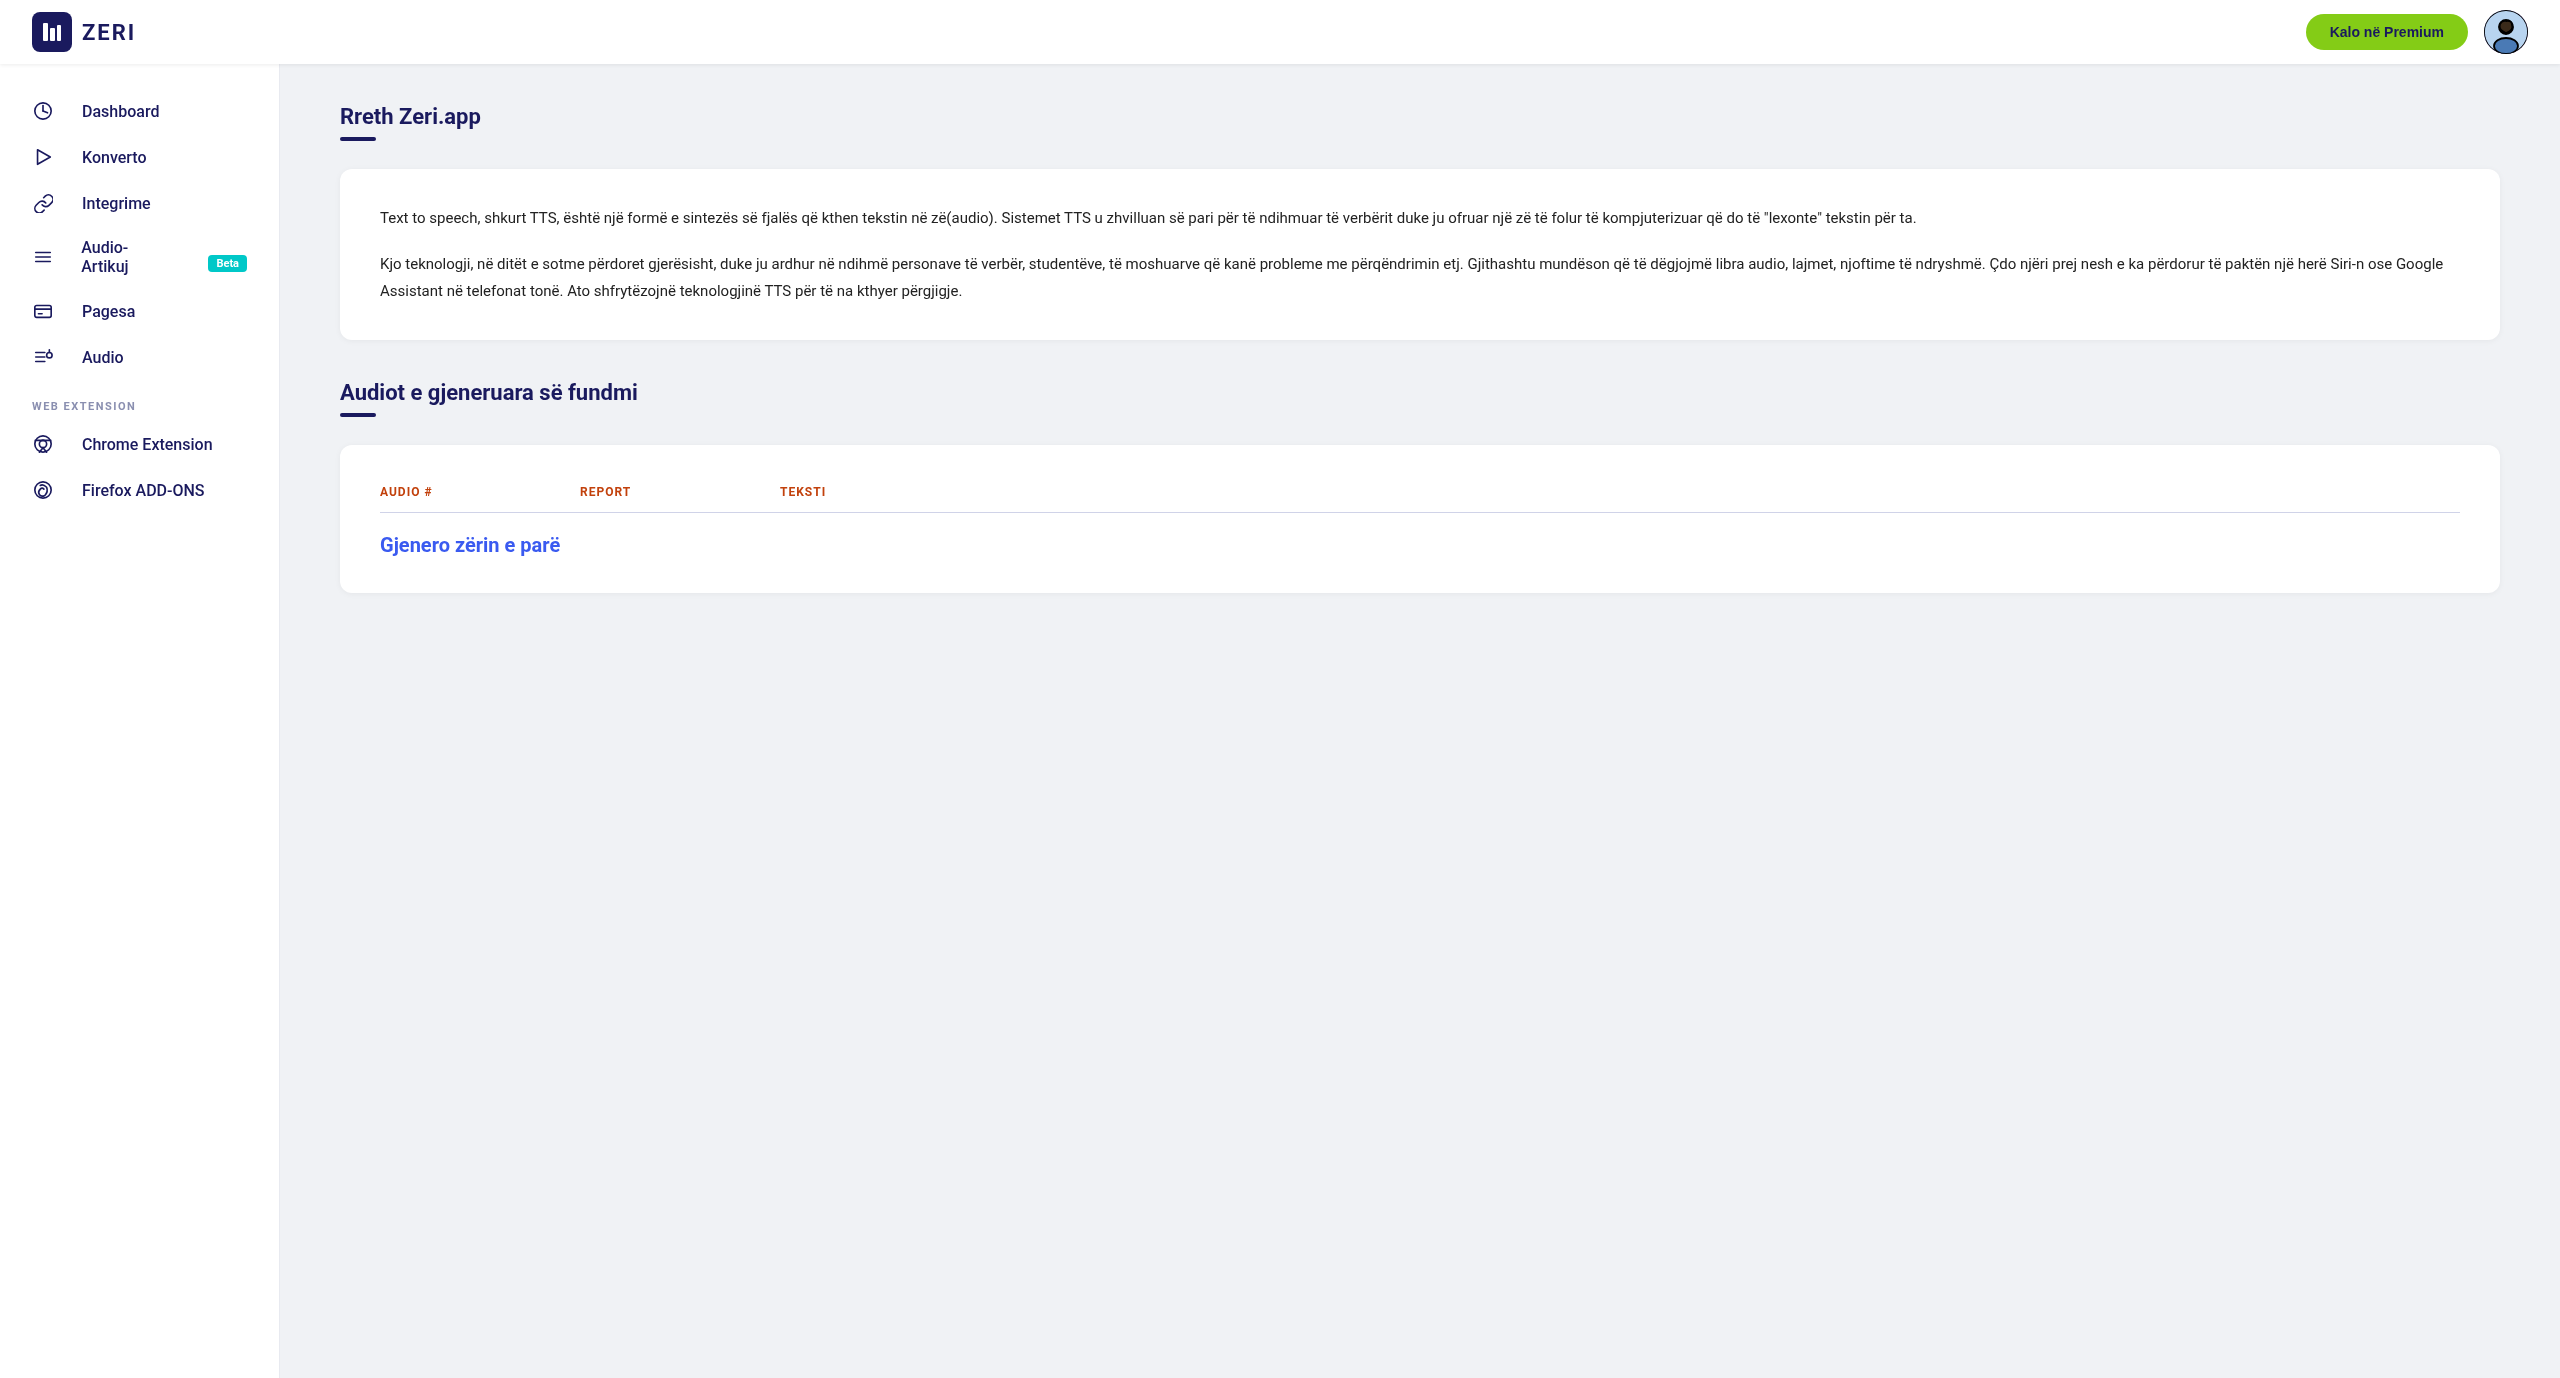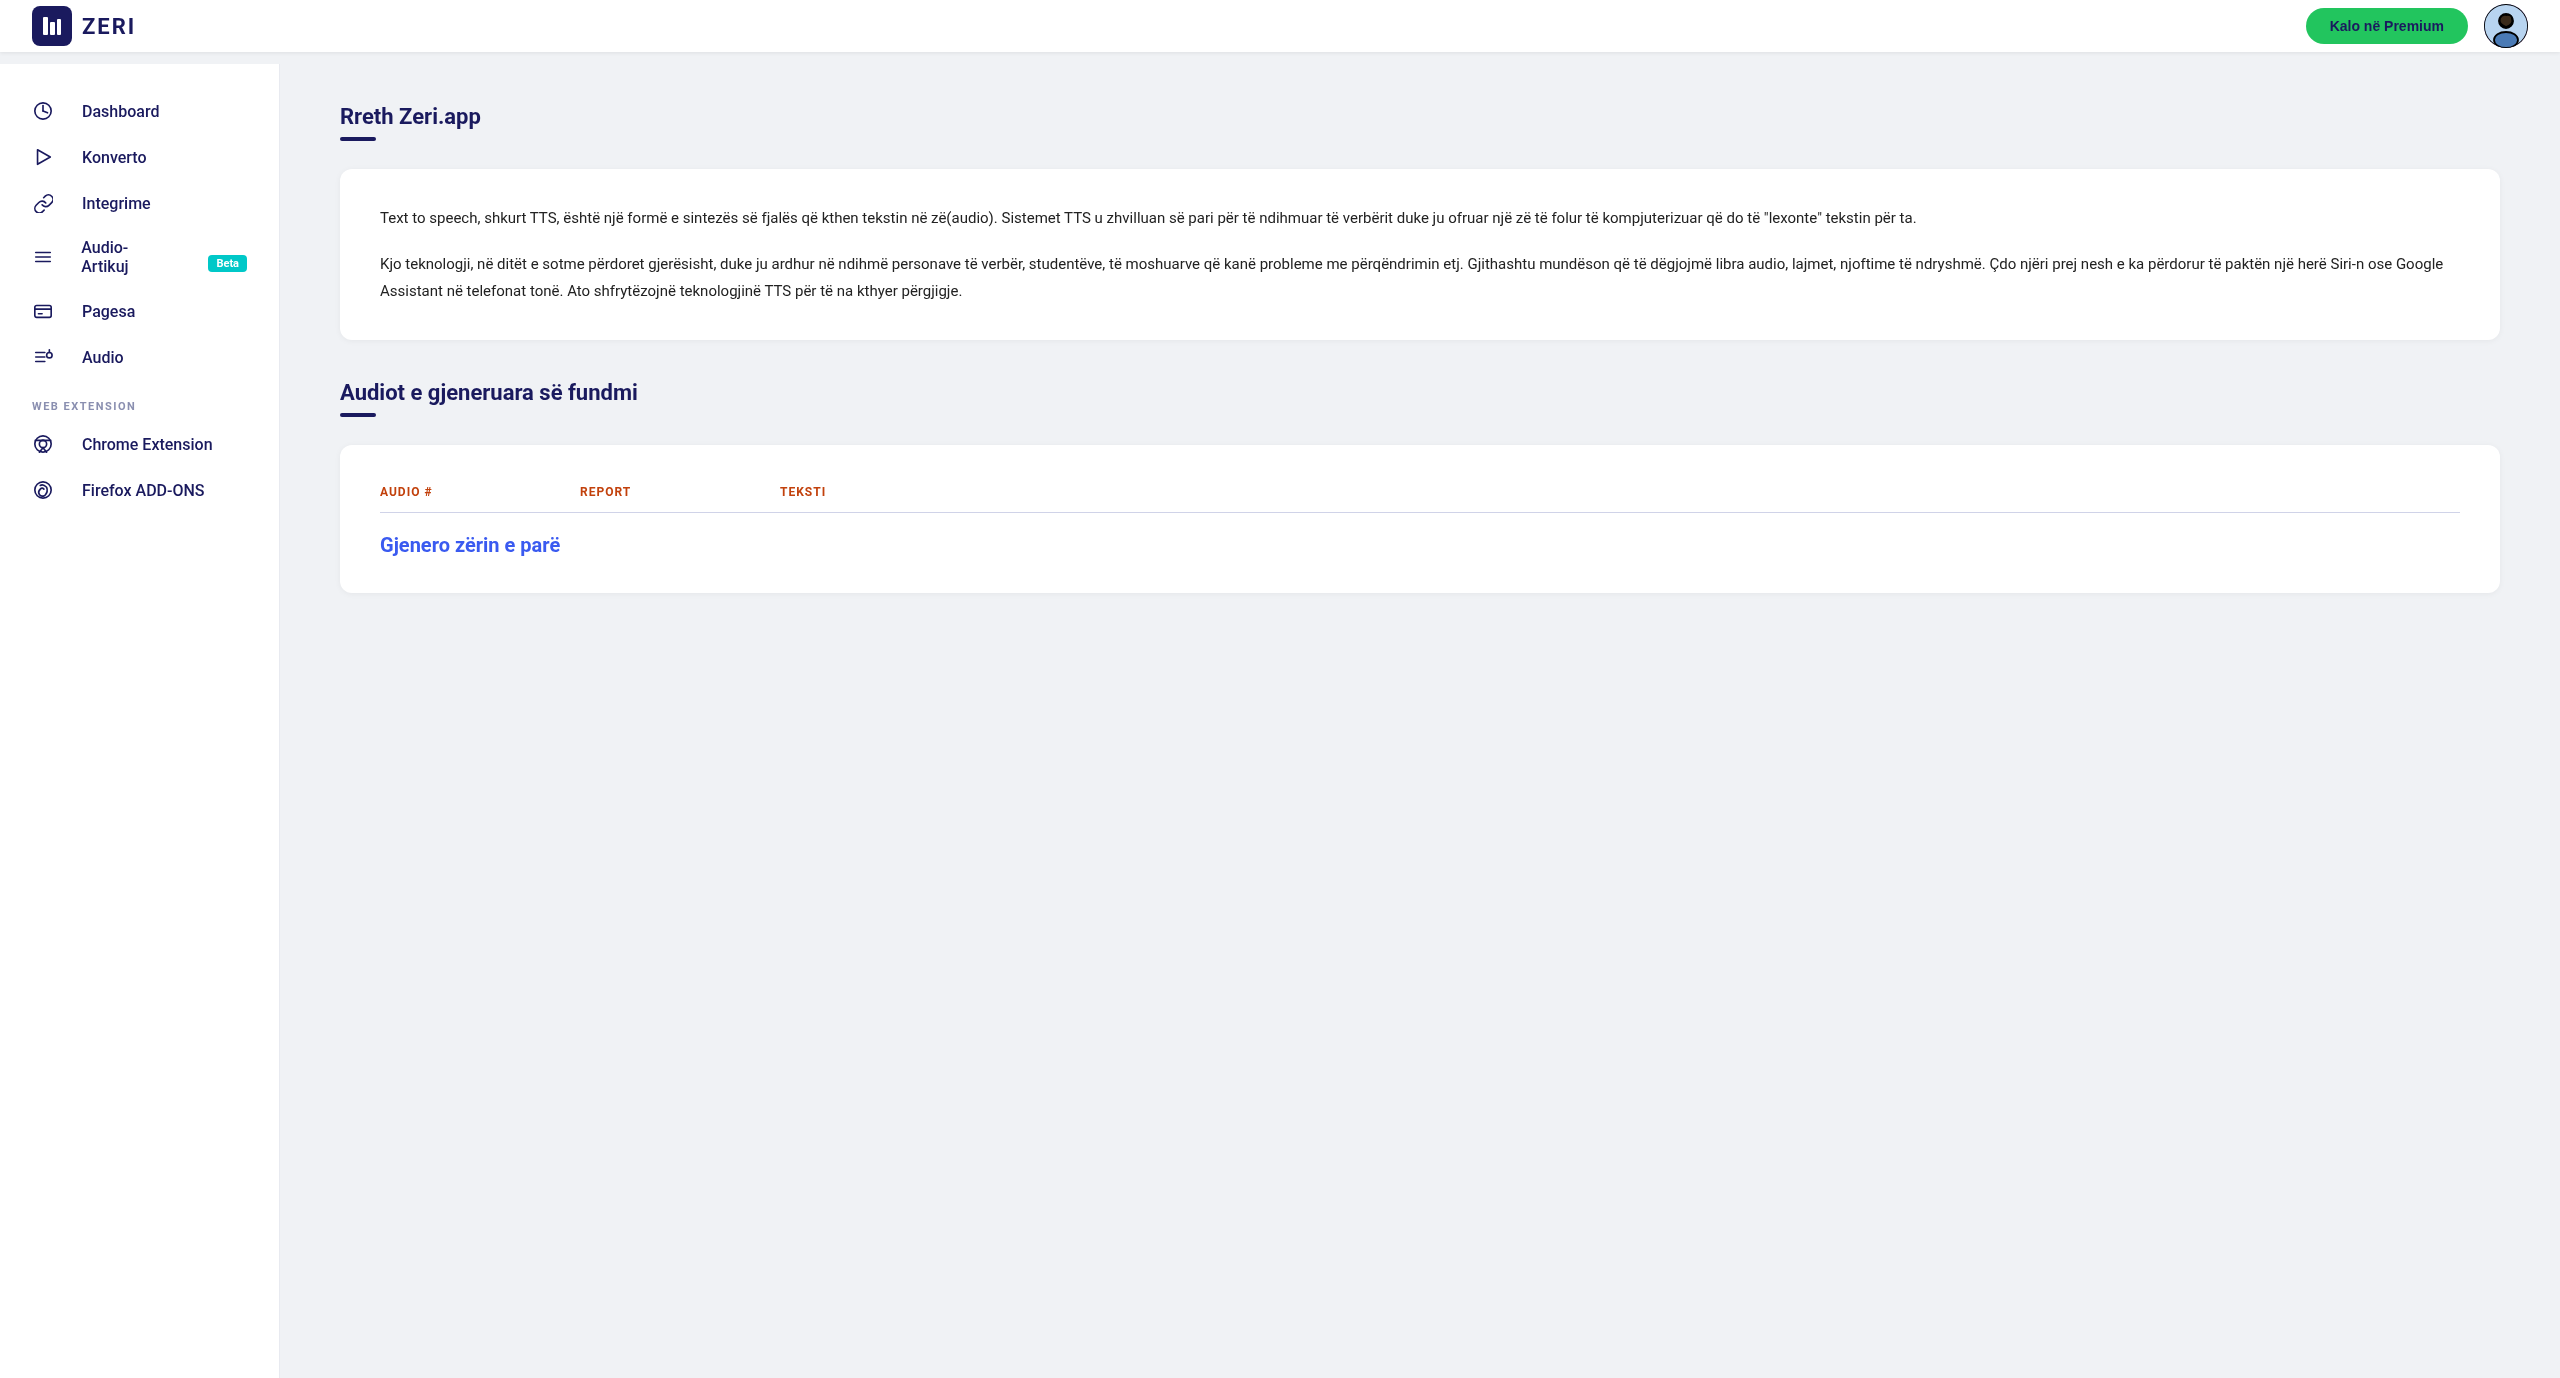--- a/index.html
+++ b/index.html
@@ -1,21 +1,21 @@
 <!DOCTYPE html>
 <html><head>
   <meta charset="utf-8">
   <style>
     * { margin: 0; padding: 0; box-sizing: border-box; }
     body { font-family: -apple-system, BlinkMacSystemFont, 'Segoe UI', Roboto, sans-serif; background: #f0f2f5; display: flex; flex-direction: column; height: 100vh; overflow: hidden; }
 
     
     .header {
       background: #fff;
-      height: 52px;
+      height: 64px;
       display: flex;
       align-items: center;
       justify-content: space-between;
       padding: 0 32px;
       box-shadow: 0 1px 4px rgba(0,0,0,0.08);
       position: fixed;
       top: 0; left: 0; right: 0;
       z-index: 100;
     }
     .logo {
@@ -39,21 +39,21 @@
       font-weight: 700;
       color: #1a1a5e;
       letter-spacing: 2px;
     }
     .header-right {
       display: flex;
       align-items: center;
       gap: 16px;
     }
     .premium-btn {
-      background: #22c55e;
+      background: #84cc16;
       color: #1a1a5e;
       border: none;
       border-radius: 20px;
       padding: 10px 24px;
       font-size: 14px;
       font-weight: 600;
       cursor: pointer;
     }
     .avatar {
       width: 44px;

